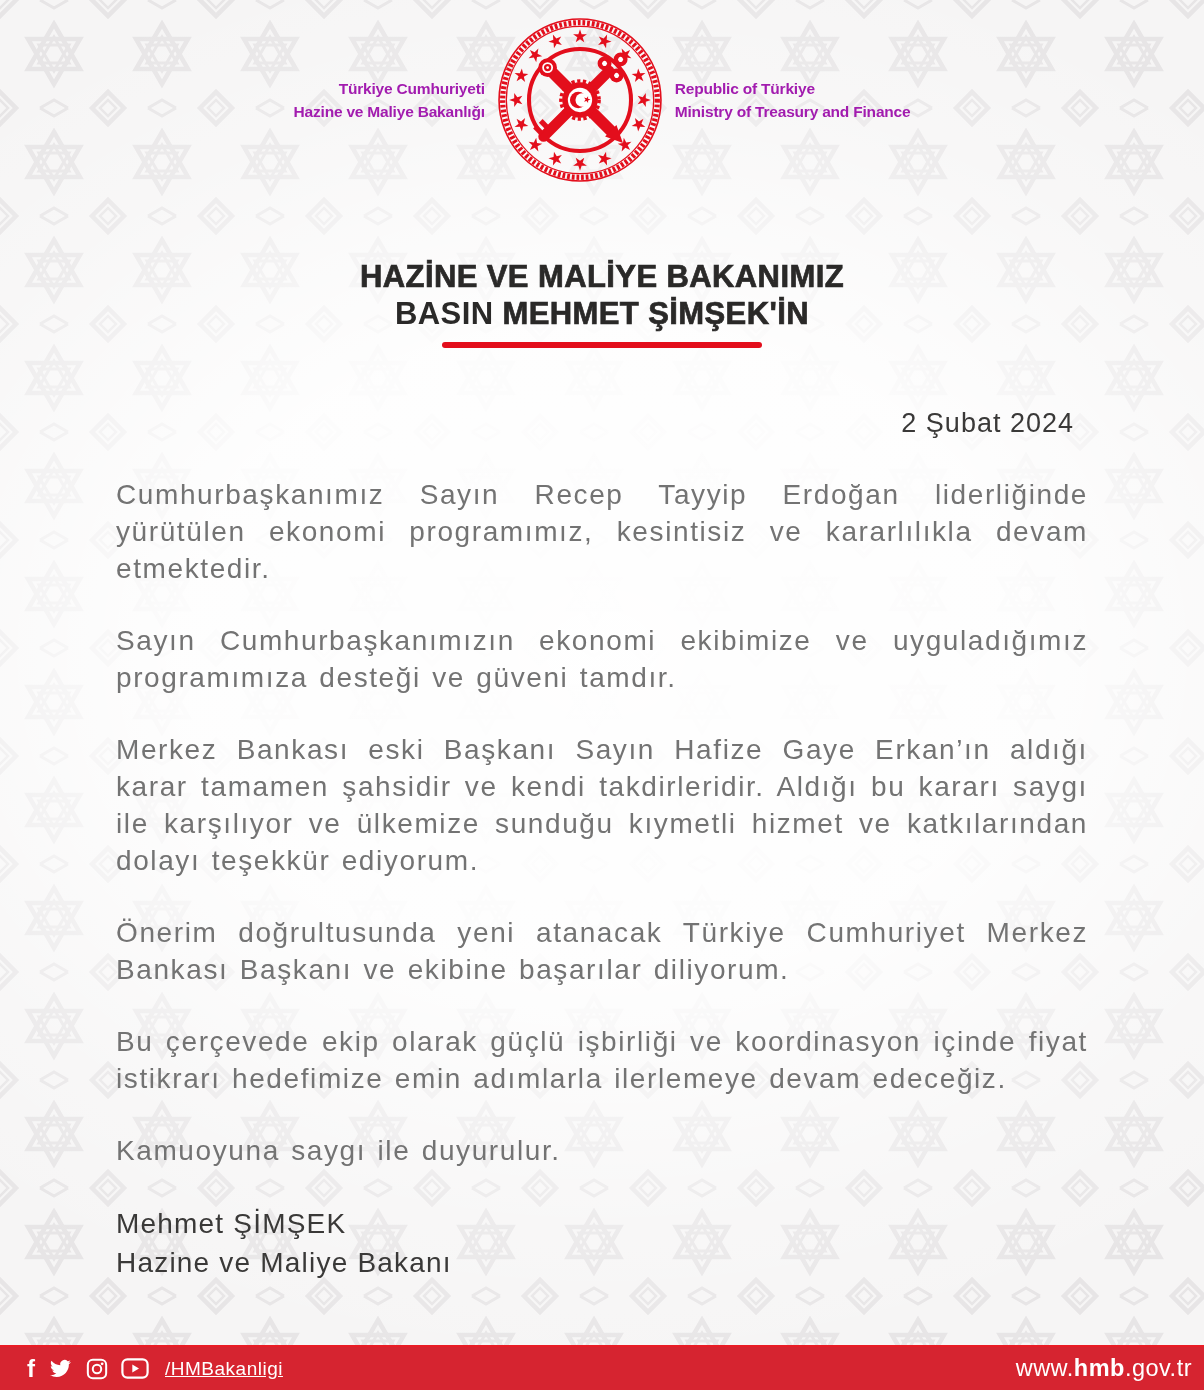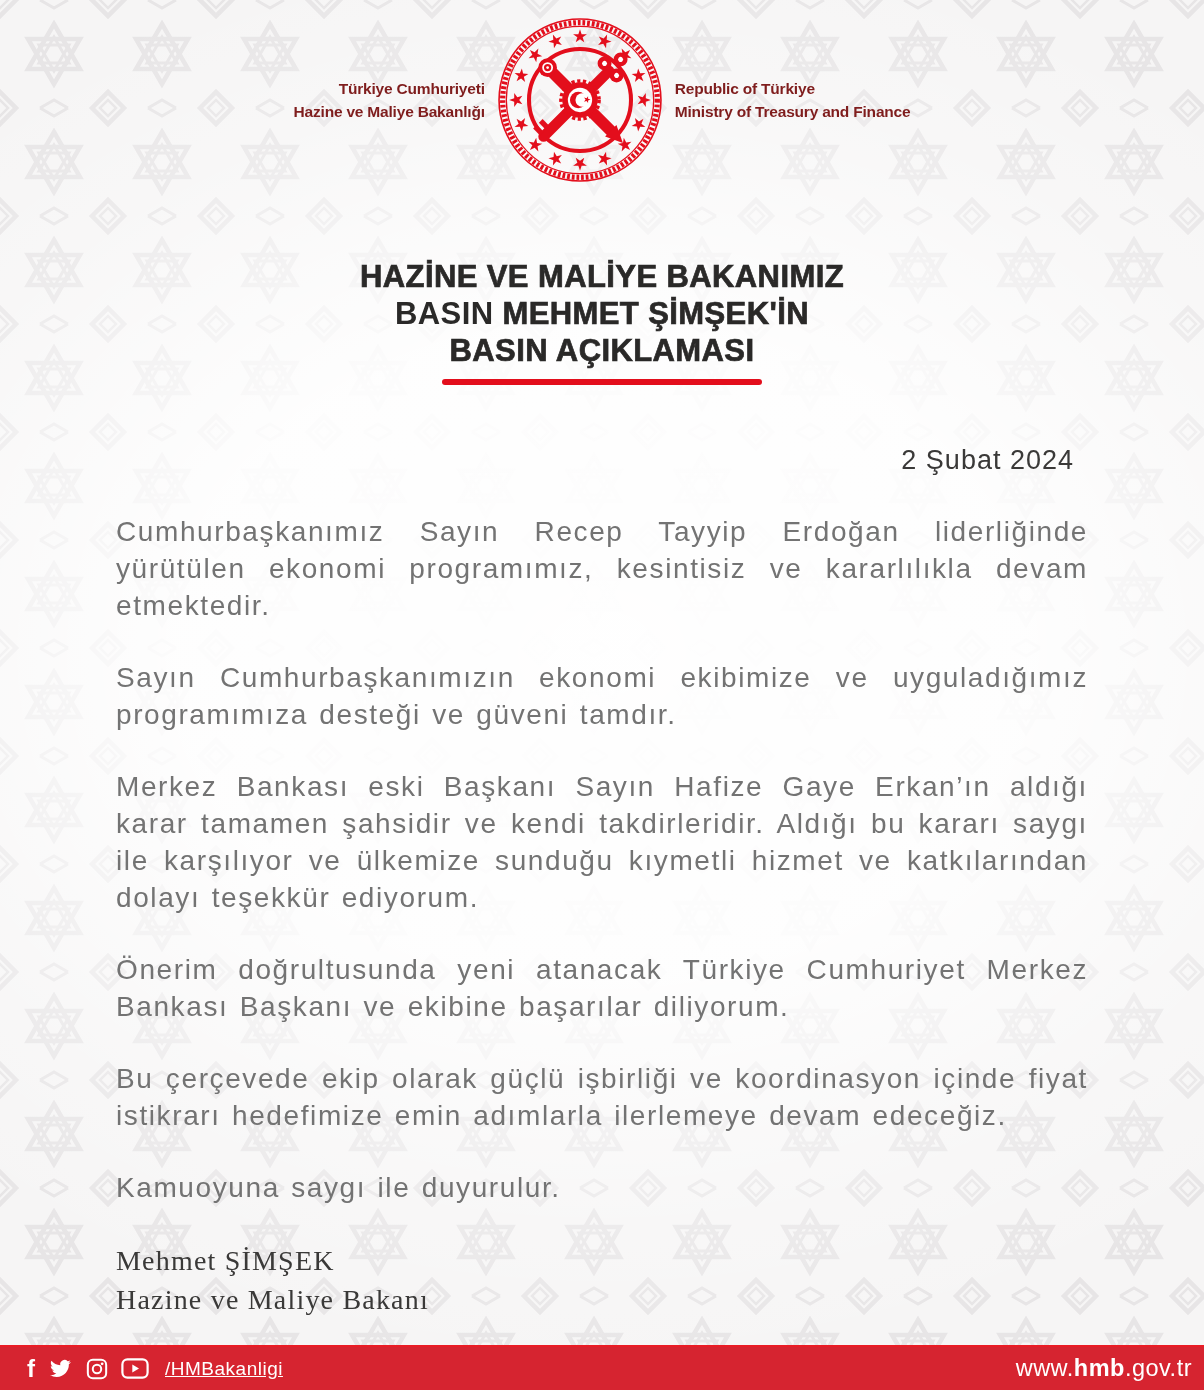--- a/index.html
+++ b/index.html
@@ -27,21 +27,21 @@
     position:relative;
     display:flex;align-items:center;justify-content:center;
     gap:10px;
     padding-top:14px;
     height:172px;
   }
   .hdr-text{
     font-weight:700;
     font-size:15.5px;
     line-height:23px;
-    color:#7f1d1d;
+    color:#a21caf;
     letter-spacing:-0.2px;
     white-space:nowrap;
   }
   .hdr-left{text-align:right;}
   .hdr-right{text-align:left;}
   .logo-wrap{width:170px;height:170px;flex:0 0 auto;}
   .logo-wrap svg{display:block;width:170px;height:170px;}
   
   .content{position:relative;padding:0 116px;}
   .title{
@@ -76,21 +76,20 @@
     letter-spacing:1.6px;
     word-spacing:2px;
     color:#737373;
   }
   .signature{
     margin-top:25px;
     font-size:28px;
     line-height:39px;
     letter-spacing:1.2px;
     color:#3a3938;
-    font-family:Liberation Serif, serif;
   }
   
   .ftr{
     position:absolute;left:0;right:0;bottom:0;
     height:45px;
     background:#d62430;
     border-top:2px solid #ea1c25;
     display:flex;align-items:center;justify-content:space-between;
     padding:0 12px 0 27px;
     box-sizing:border-box;
@@ -210,21 +209,21 @@
     </div>
 
     <div class="hdr-text hdr-right">
       <div>Republic of Türkiye</div>
       <div>Ministry of Treasury and Finance</div>
     </div>
   </header>
 
   <main class="content">
 
-    <h1 class="title"><span class="t-heavy">HAZİNE VE MALİYE BAKANIMIZ</span><br><span>BASIN </span><span class="t-heavy">MEHMET ŞİMŞEK'İN</span><br><span class="t-heavy">BASIN AÇIKLAMASI</span></h1>
+    <h1 class="title"><span class="t-heavy">HAZİNE VE MALİYE BAKANIMIZ</span><br><span>BASIN </span><span class="t-heavy">MEHMET ŞİMŞEK'İN</span><br></h1>
 
     <div class="title-underline"></div>
 
     <div class="date">2 Şubat 2024</div>
 
     <p class="para">Cumhurbaşkanımız Sayın Recep Tayyip Erdoğan liderliğinde yürütülen ekonomi programımız, kesintisiz ve kararlılıkla devam etmektedir.</p>
     <p class="para">Sayın Cumhurbaşkanımızın ekonomi ekibimize ve uyguladığımız programımıza desteği ve güveni tamdır.</p>
     <p class="para">Merkez Bankası eski Başkanı Sayın Hafize Gaye Erkan’ın aldığı karar tamamen şahsidir ve kendi takdirleridir. Aldığı bu kararı saygı ile karşılıyor ve ülkemize sunduğu kıymetli hizmet ve katkılarından dolayı teşekkür ediyorum.</p>
     <p class="para">Önerim doğrultusunda yeni atanacak Türkiye Cumhuriyet Merkez Bankası Başkanı ve ekibine başarılar diliyorum.</p>
     <p class="para">Bu çerçevede ekip olarak güçlü işbirliği ve koordinasyon içinde fiyat istikrarı hedefimize emin adımlarla ilerlemeye devam edeceğiz.</p>

